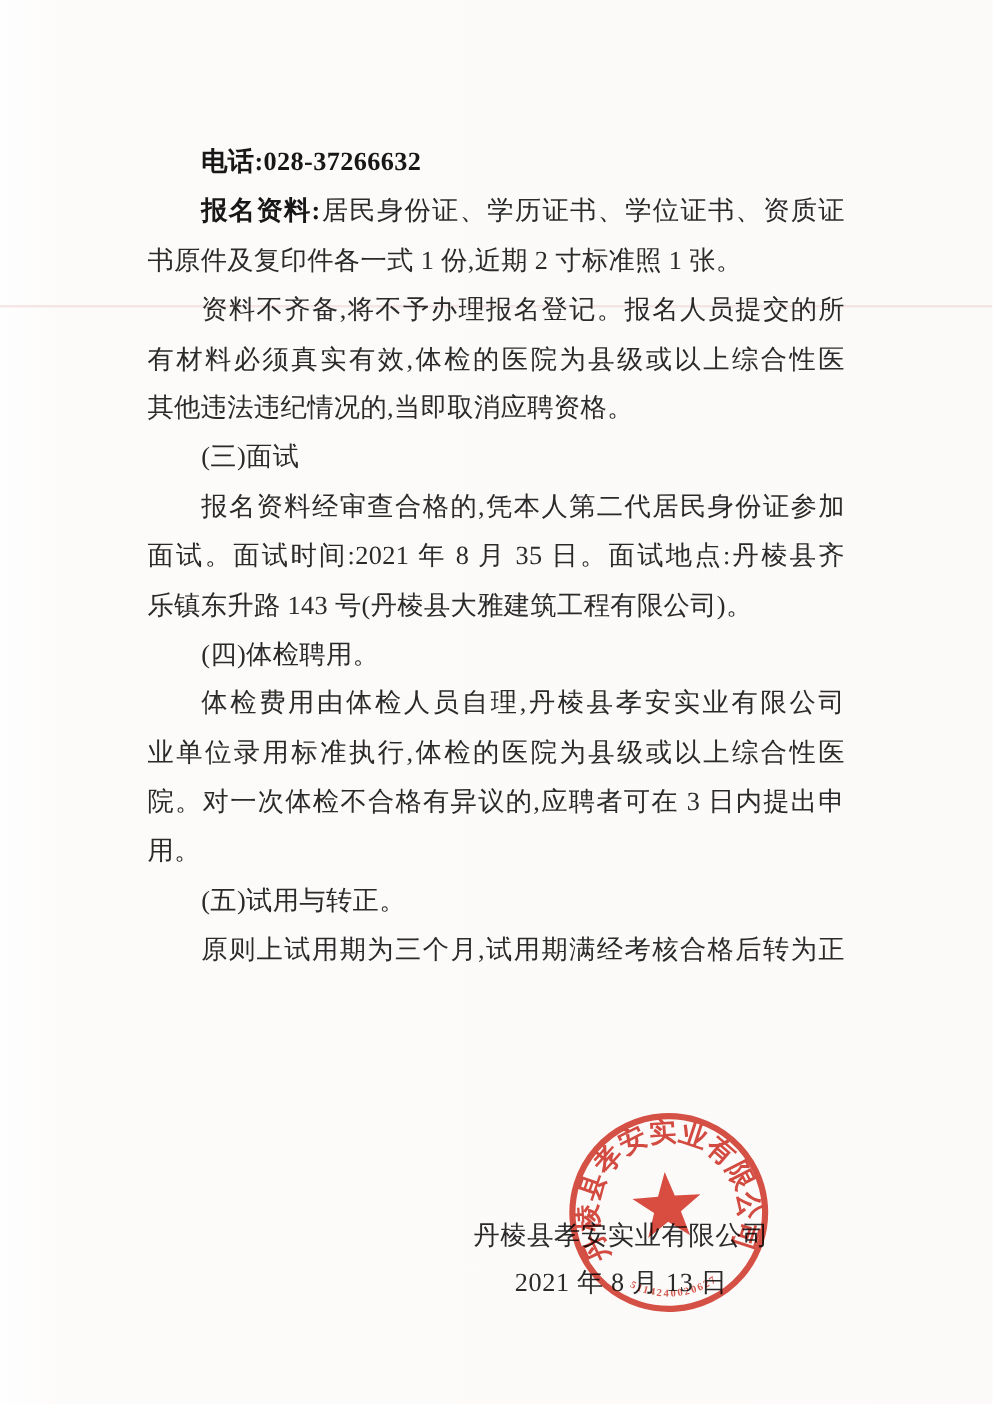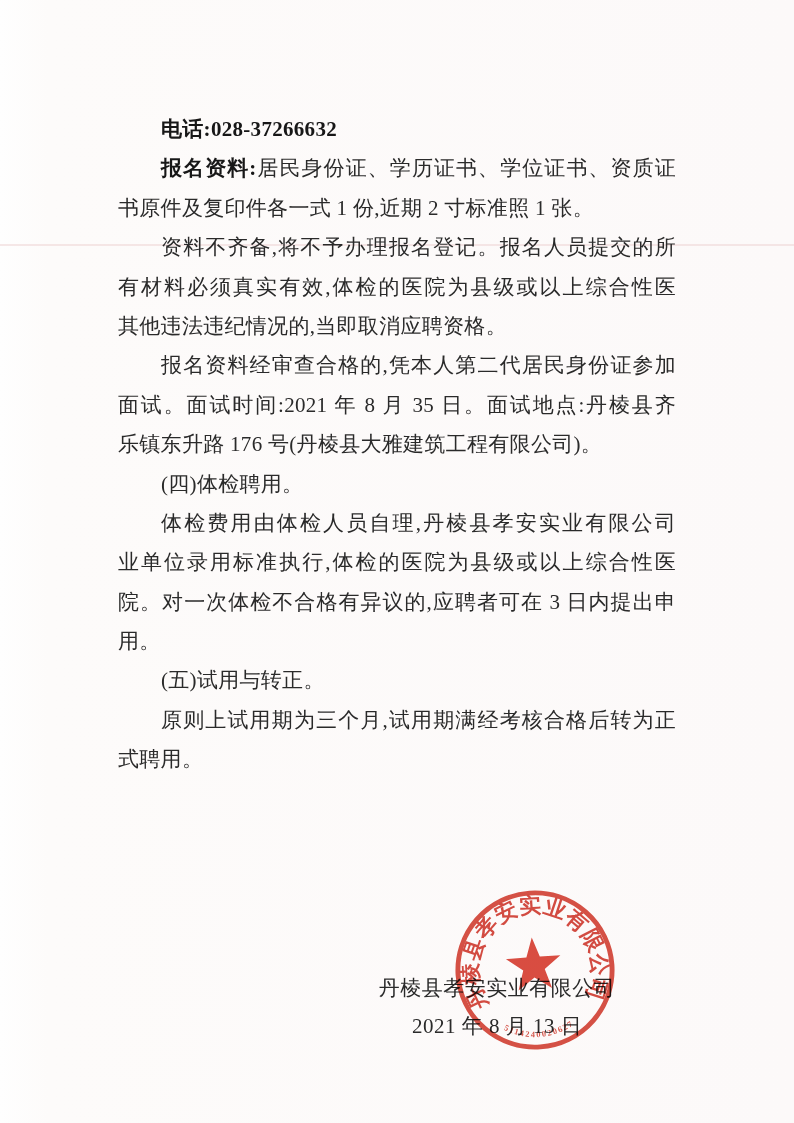--- a/index.html
+++ b/index.html
@@ -73,31 +73,31 @@
 
   <div class="scan-line" style="top:244px;"></div>
 
   <div class="doc-body">
       <div class="line indent"><span class="bold">电话:028-37266632</span></div>
       <div class="line indent justify"><span class="bold">报名资料:</span><span>居民身份证、学历证书、学位证书、资质证</span></div>
       <div class="line"><span>书原件及复印件各一式 1 份,近期 2 寸标准照 1 张。</span></div>
       <div class="line indent justify"><span>资料不齐备,将不予办理报名登记。报名人员提交的所</span></div>
       <div class="line justify"><span>有材料必须真实有效,体检的医院为县级或以上综合性医</span></div>
       <div class="line"><span>其他违法违纪情况的,当即取消应聘资格。</span></div>
+      <div class="line indent"><span>(三)面试</span></div>
       <div class="line indent justify"><span>报名资料经审查合格的,凭本人第二代居民身份证参加</span></div>
       <div class="line justify"><span>面试。面试时间:2021 年 8 月 35 日。面试地点:丹棱县齐</span></div>
-      <div class="line"><span>乐镇东升路 176 号(丹棱县大雅建筑工程有限公司)。</span></div>
+      <div class="line"><span>乐镇东升路 143 号(丹棱县大雅建筑工程有限公司)。</span></div>
       <div class="line indent"><span>(四)体检聘用。</span></div>
       <div class="line indent justify"><span>体检费用由体检人员自理,丹棱县孝安实业有限公司</span></div>
       <div class="line justify"><span>业单位录用标准执行,体检的医院为县级或以上综合性医</span></div>
       <div class="line justify"><span>院。对一次体检不合格有异议的,应聘者可在 3 日内提出申</span></div>
       <div class="line"><span>用。</span></div>
       <div class="line indent"><span>(五)试用与转正。</span></div>
       <div class="line indent justify"><span>原则上试用期为三个月,试用期满经考核合格后转为正</span></div>
-      <div class="line"><span>式聘用。</span></div>
     </div>
 
   <div class="signature">
     <div>丹棱县孝安实业有限公司</div>
     <div>2021 年 8 月 13 日</div>
   </div>
 
   <svg class="seal" viewBox="0 0 170 170" xmlns="http://www.w3.org/2000/svg">
     <defs>
       <path id="arcTop" d="M 36.4,116.6 A 58,58 0 1 1 133.6,116.6" fill="none"></path>

